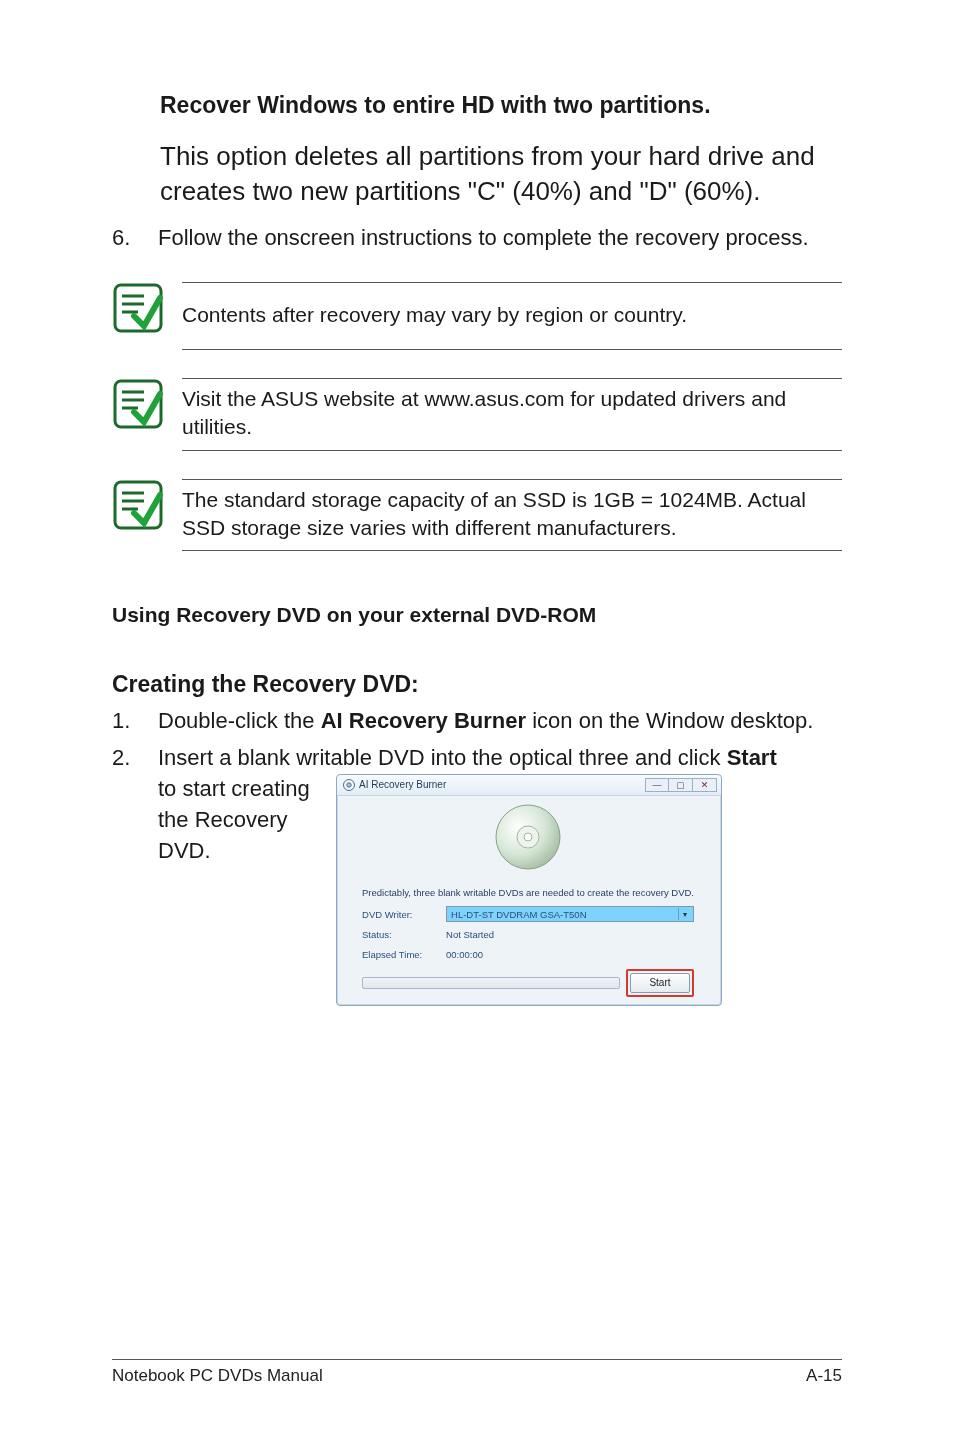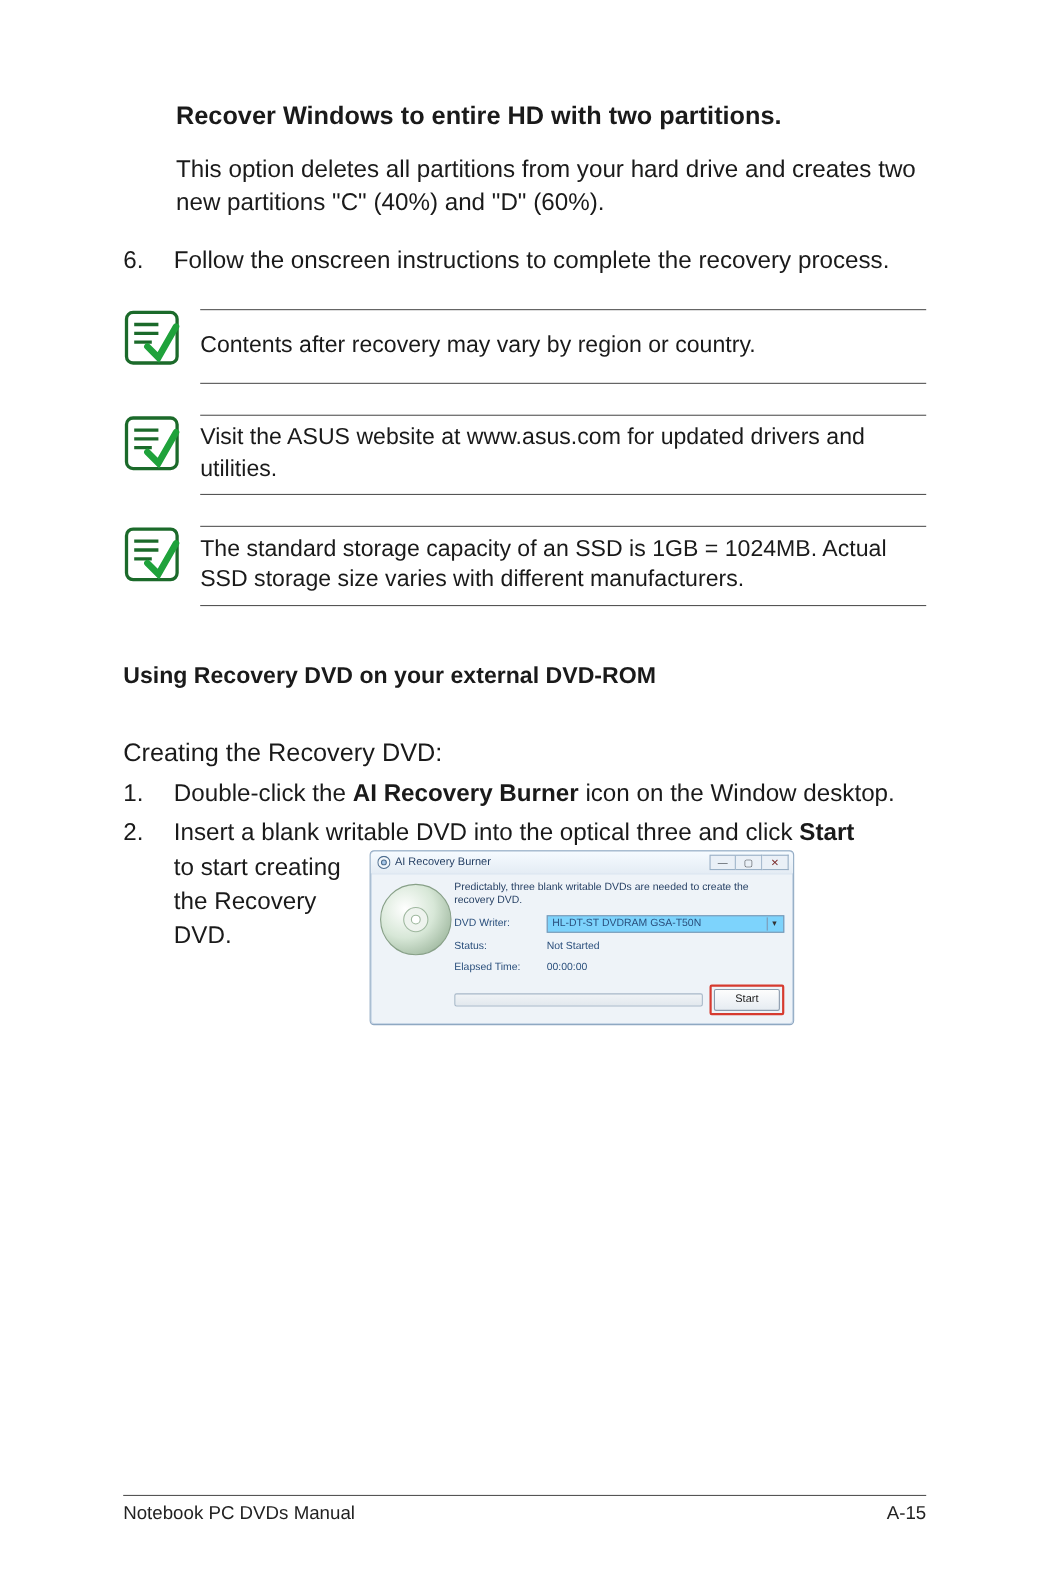--- a/index.html
+++ b/index.html
@@ -22,23 +22,23 @@
   .indent-block {
     margin-left: 48px;
   }
   .bold-para {
     font-weight: 700;
     font-size: 23px;
     line-height: 1.35;
     margin: 0 0 18px 0;
   }
   .body-text {
-    font-size: 22px;
+    font-size: 26px;
     line-height: 1.35;
-    margin: 0 0 24px 0;
+    margin: 0 0 14px 0;
   }
   .step-row {
     display: flex;
     gap: 26px;
     font-size: 22px;
     line-height: 1.4;
     margin: 0 0 28px 0;
   }
   .step-row .num {
     flex: 0 0 20px;
@@ -68,21 +68,21 @@
     display: flex;
     align-items: center;
   }
   
   .h2 {
     font-weight: 700;
     font-size: 21px;
     margin: 52px 0 44px 0;
   }
   .h3 {
-    font-weight: 400;
+    font-weight: 700;
     font-size: 23px;
     margin: 4px 0 8px 0;
   }
   
   .step-row-wrap {
     display: flex;
     gap: 26px;
     font-size: 22px;
     line-height: 1.4;
   }
@@ -144,23 +144,24 @@
     color: #4a4f55;
     font-size: 9px;
     line-height: 12px;
     text-align: center;
     box-sizing: border-box;
   }
   .winbtn + .winbtn { border-left: none; }
   .winbtn.close { color: #7a2a2a; }
   .ai-body {
     display: flex;
-    align-items: flex-start;
+    align-items: center;
     padding: 6px 8px 8px 6px;
-    gap: 0;
+    gap: 15px;
+    flex-direction: column;
   }
   .disc {
     flex: 0 0 70px;
     height: 70px;
   }
   .ai-fields {
     flex: 1;
     display: flex;
     flex-direction: column;
     gap: 6px;

